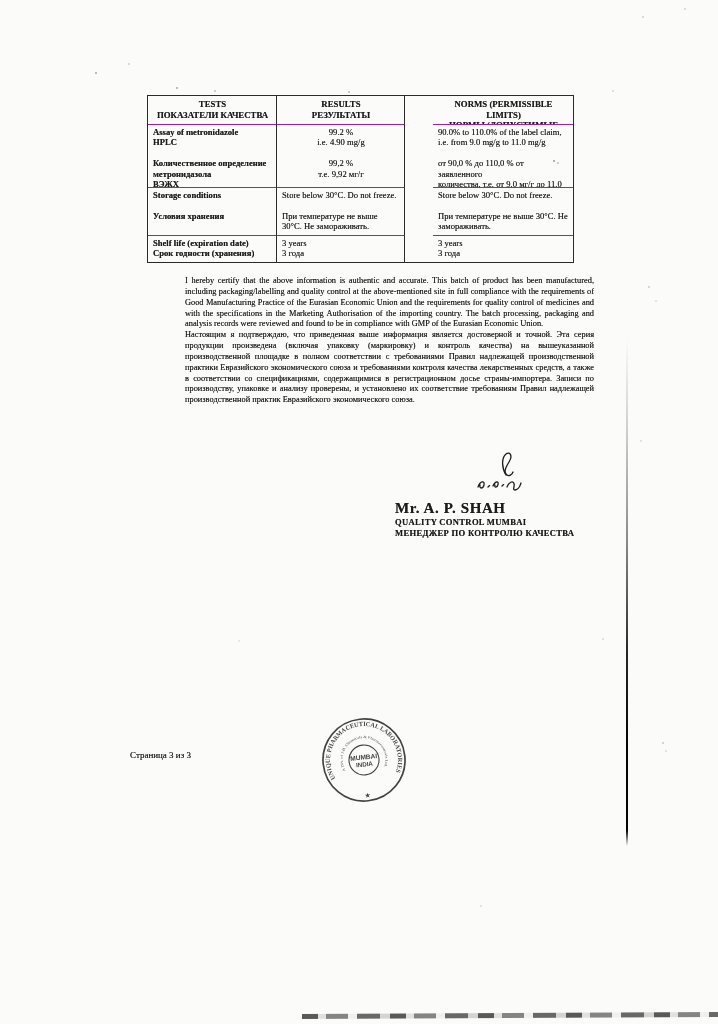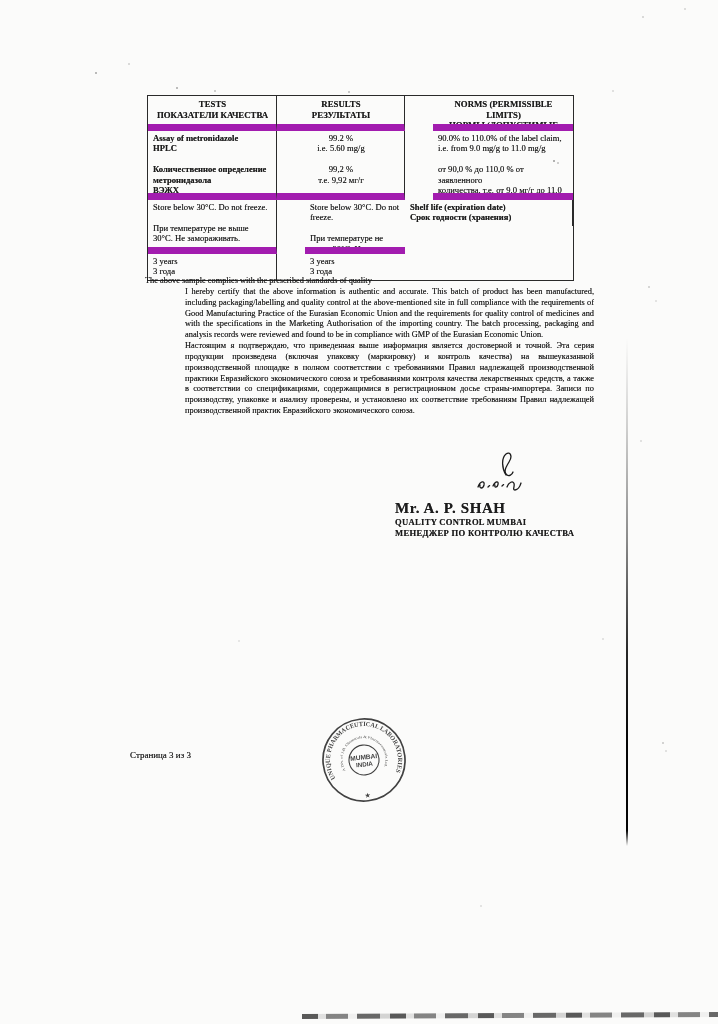--- a/index.html
+++ b/index.html
@@ -12,21 +12,21 @@
   .scan-text{ text-shadow:0 0 .45px rgba(20,20,20,.65); }
 
   
   .qc-table{
     position:absolute;left:147px;top:95px;width:425px;
     display:grid;grid-template-columns:129px 128px 168px;
     border:1.6px solid #2a2a2a;
     background:transparent;
   }
   .cell{
-    border-right:1px solid #2a2a2a;border-bottom:7px solid #a21caf;
+    border-right:1px solid #2a2a2a;border-bottom:1px solid #a21caf;
     padding:2px 4px 2px 5px;
     font-size:8.6px;line-height:1.22;
     white-space:pre-line;
     overflow:hidden;
   }
   .cell.last-col{border-right:none;margin-left:28px;}
   .cell.last-row{border-bottom:none;}
   .cell.hdr{font-weight:bold;text-align:center;font-size:8.8px;height:23px;padding-top:3px;}
   .cell.bold{font-weight:bold;}
   .cell.center{text-align:center;}
@@ -104,49 +104,51 @@
   <div class="cell hdr last-col">NORMS (PERMISSIBLE LIMITS)
 НОРМЫ (ДОПУСТИМЫЕ ПРЕДЕЛЫ)</div>
 
   <div class="cell bold r1">Assay of metronidazole
 HPLC
 
 Количественное определение
 метронидазола
 ВЭЖХ</div>
   <div class="cell center r1">99.2 %
-i.e. 5.60 mg/g
+i.e. 4.90 mg/g
 
 99,2 %
 т.е. 9,92 мг/г</div>
   <div class="cell last-col r1">90.0% to 110.0% of the label claim,
 i.e. from 9.0 mg/g to 11.0 mg/g
 
 от 90,0 % до 110,0 % от заявленного
 количества, т.е. от 9,0 мг/г до 11,0 мг/г</div>
 
+  <div class="cell bold r2">Storage conditions
+
+Условия хранения</div>
   <div class="cell r2">Store below 30°C. Do not freeze.
 
 При температуре не выше
 30°C. Не замораживать.</div>
   <div class="cell last-col r2">Store below 30°C. Do not freeze.
 
 При температуре не выше 30°C. Не
 замораживать.</div>
 
   <div class="cell bold r3 last-row">Shelf life (expiration date)
 Срок годности (хранения)</div>
   <div class="cell r3 last-row">3 years
 3 года</div>
   <div class="cell r3 last-row last-col">3 years
 3 года</div>
 </div>
 
 <div class="statements scan-text">
-  <div class="line">The above sample complies with the prescribed standards of quality</div>
   <div class="para">I hereby certify that the above information is authentic and accurate. This batch of product has been manufactured, including packaging/labelling and quality control at the above-mentioned site in full compliance with the requirements of Good Manufacturing Practice of the Eurasian Economic Union and the requirements for quality control of medicines and with the specifications in the Marketing Authorisation of the importing country. The batch processing, packaging and analysis records were reviewed and found to be in compliance with GMP of the Eurasian Economic Union.</div>
   <div class="para">Настоящим я подтверждаю, что приведенная выше информация является достоверной и точной. Эта серия продукции произведена (включая упаковку (маркировку) и контроль качества) на вышеуказанной производственной площадке в полном соответствии с требованиями Правил надлежащей производственной практики Евразийского экономического союза и требованиями контроля качества лекарственных средств, а также в соответствии со спецификациями, содержащимися в регистрационном досье страны-импортера. Записи по производству, упаковке и анализу проверены, и установлено их соответствие требованиям Правил надлежащей производственной практик Евразийского экономического союза.</div>
 </div>
 
 <div class="sig-block">
   <svg class="sig-scribble" width="74" height="52" viewBox="0 0 74 52">
     <g fill="none" stroke="#1b1b1b" stroke-width="1.3" stroke-linecap="round">
       <path d="M38 29 C 34 23, 33 12, 38 8 C 42 5, 45 10, 41 16 C 38 21, 35 26, 39 29 C 41 30.5, 44 29, 45 26"></path>
       <path d="M10 41 C 12 35, 17 34, 16 39 C 15 43, 11 43, 12 39"></path>
       <path d="M20 41 l 1.6 -1.4"></path>

